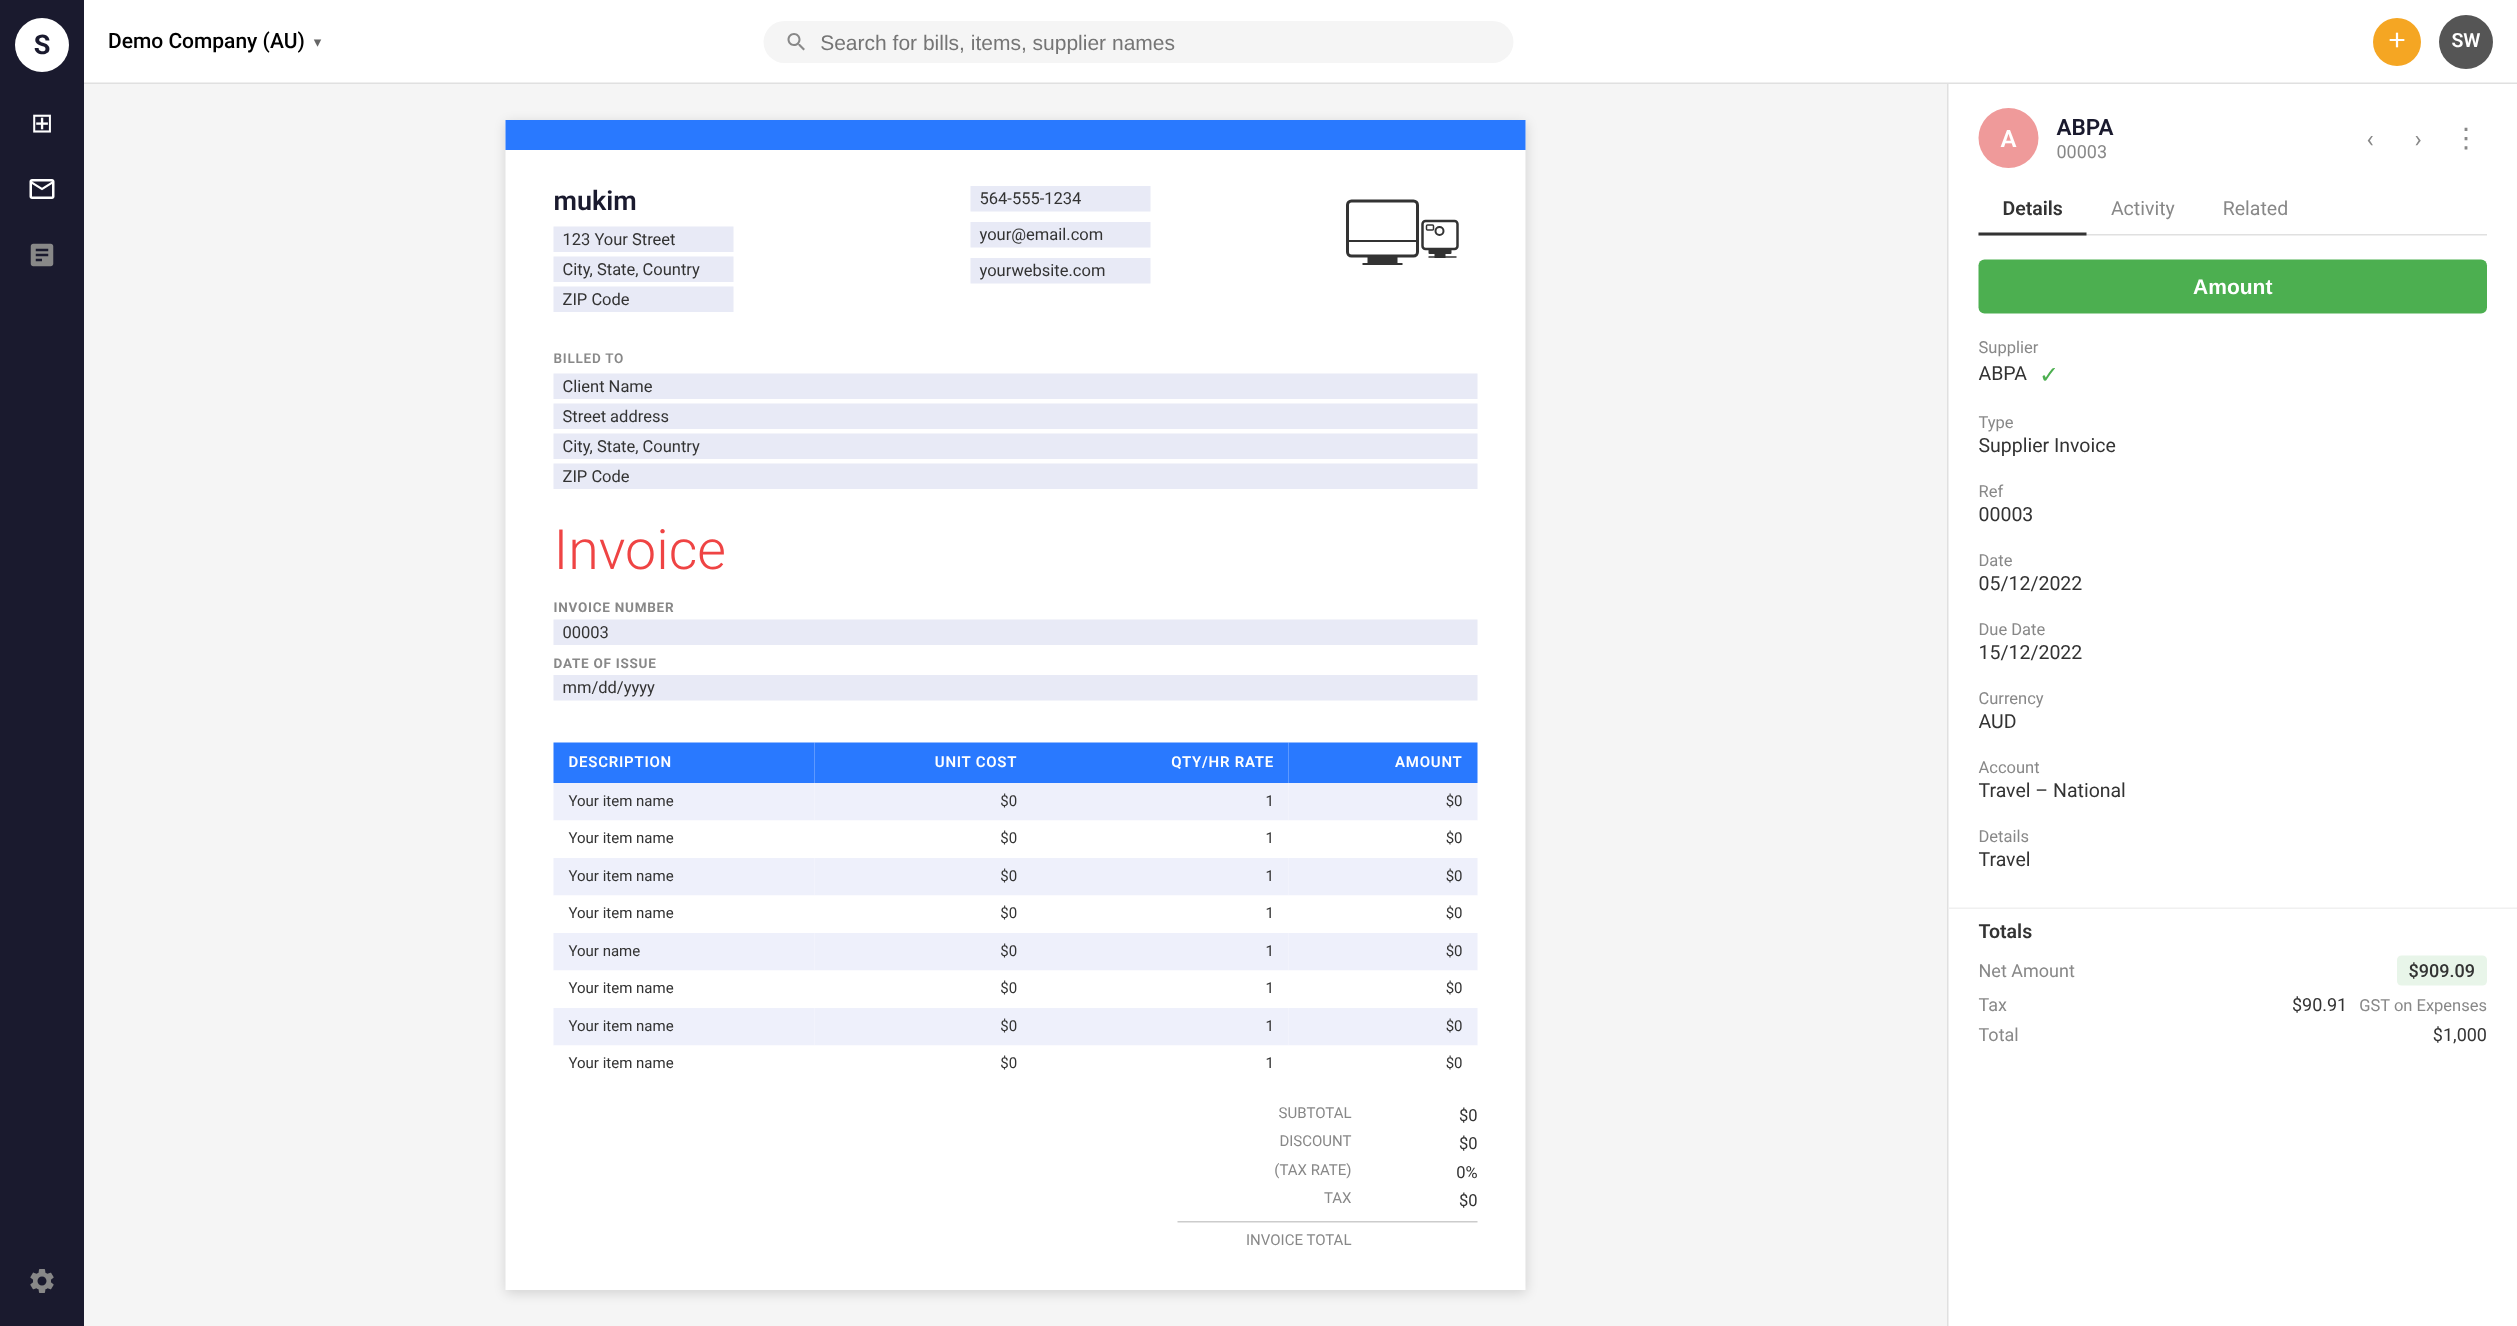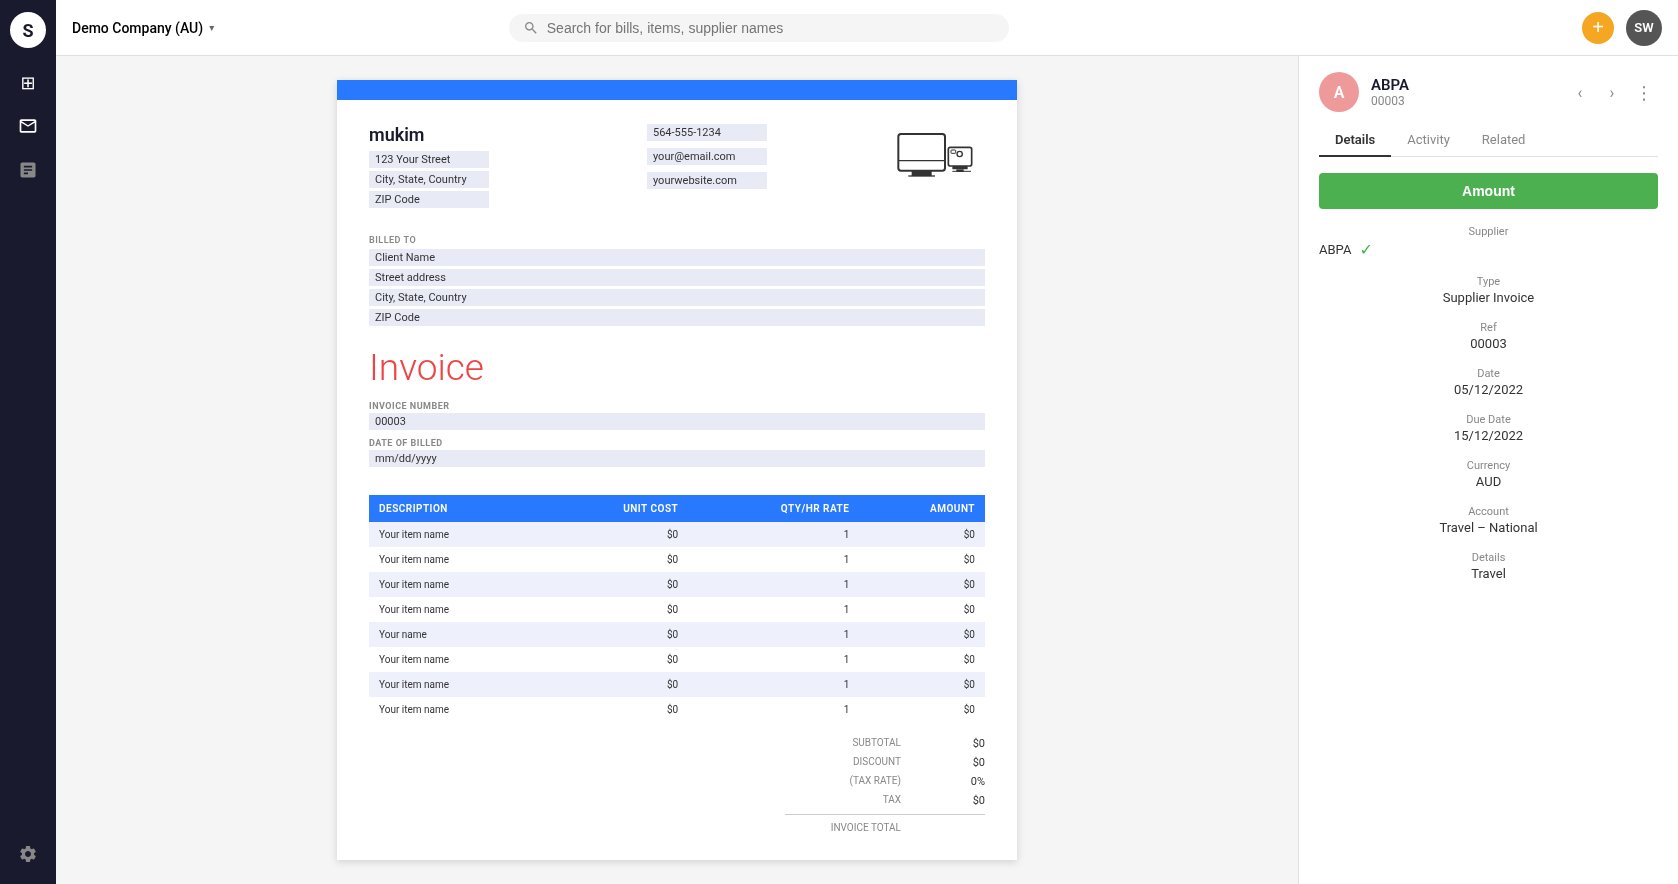--- a/index.html
+++ b/index.html
@@ -305,21 +305,20 @@
       border-radius: 4px;
       padding: 10px;
       font-size: 14px;
       font-weight: 600;
       cursor: pointer;
       width: calc(100% - 40px);
     }
 
     .detail-section {
       padding: 8px 20px;
-      text-align: center;
     }
 
     .detail-row {
       margin-bottom: 16px;
     }
     .detail-label {
       font-size: 11px;
       color: #888;
       margin-bottom: 2px;
     }
@@ -443,21 +442,21 @@
             <div class="billed-field">City, State, Country</div>
             <div class="billed-field">ZIP Code</div>
           </div>
 
           <div class="invoice-middle">
             <div class="invoice-title-section">
               <div class="invoice-title">Invoice</div>
               <div style="margin-top:12px">
                 <div class="invoice-meta">INVOICE NUMBER</div>
                 <div class="meta-field">00003</div>
-                <div class="invoice-meta">DATE OF BILLED</div>
+                <div class="invoice-meta">DATE OF ISSUE</div>
                 <div class="meta-field">mm/dd/yyyy</div>
               </div>
             </div>
           </div>
 
           <table class="invoice-table">
             <thead>
               <tr>
                 <th>DESCRIPTION</th>
                 <th class="right">UNIT COST</th>
@@ -597,15 +596,33 @@
         <div class="detail-row">
           <div class="detail-label">Account</div>
           <div class="detail-value">Travel – National</div>
         </div>
         <div class="detail-row">
           <div class="detail-label">Details</div>
           <div class="detail-value">Travel</div>
         </div>
       </div>
 
+      <div class="totals-section">
+        <div class="totals-title">Totals</div>
+        <div class="totals-row">
+          <span class="totals-row-label">Net Amount</span>
+          <span class="totals-row-value highlighted">$909.09</span>
+        </div>
+        <div class="totals-row">
+          <span class="totals-row-label">Tax</span>
+          <span style="display:flex;align-items:center;">
+            <span class="totals-row-value">$90.91</span>
+            <span class="tax-detail">GST on Expenses</span>
+          </span>
+        </div>
+        <div class="totals-row">
+          <span class="totals-row-label">Total</span>
+          <span class="totals-row-value">$1,000</span>
+        </div>
+      </div>
     </div>
   </div>
 </div>
 
 </body></html>

